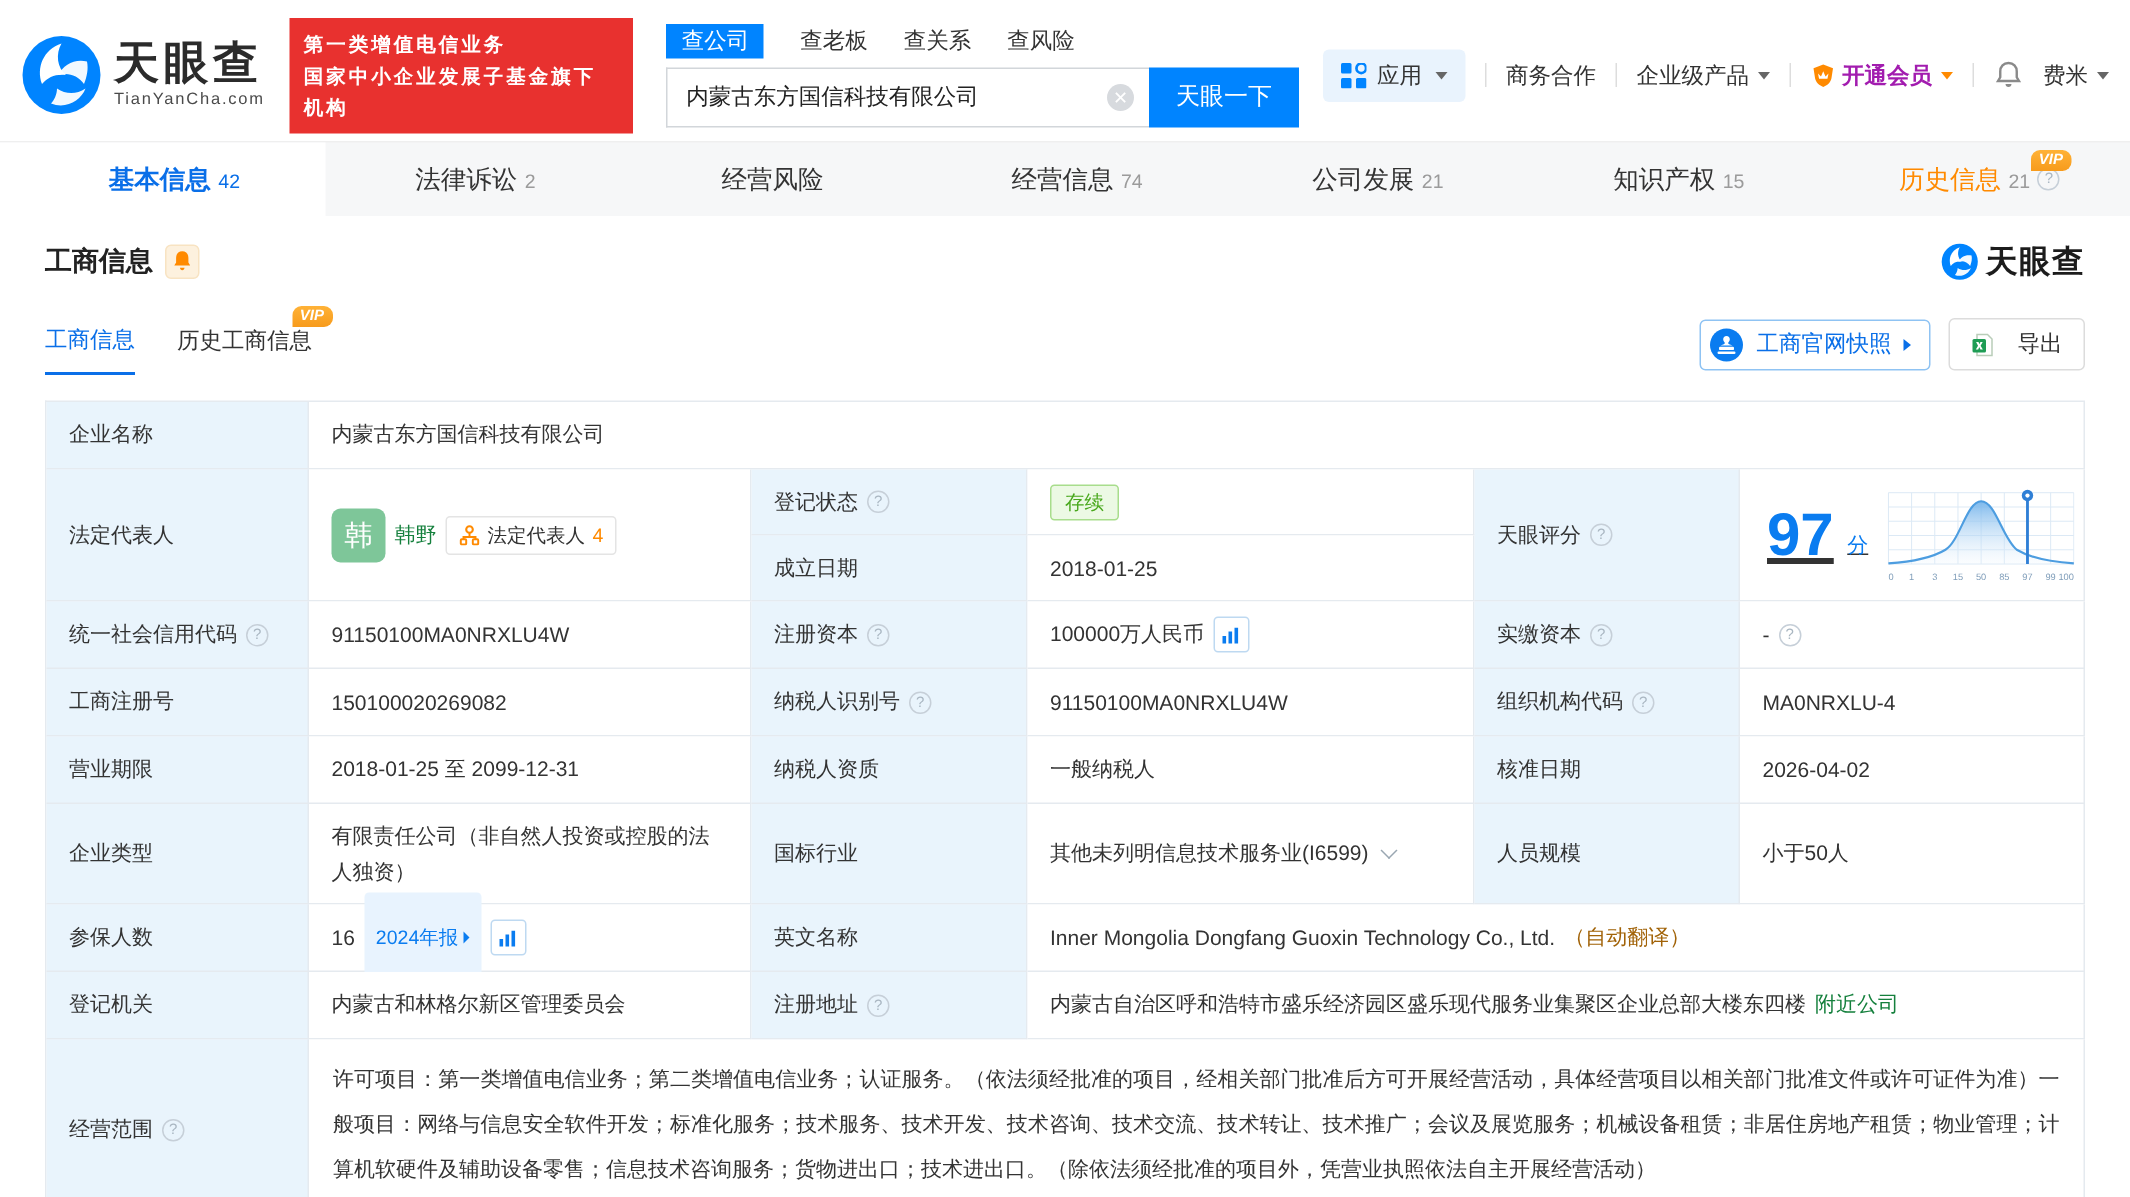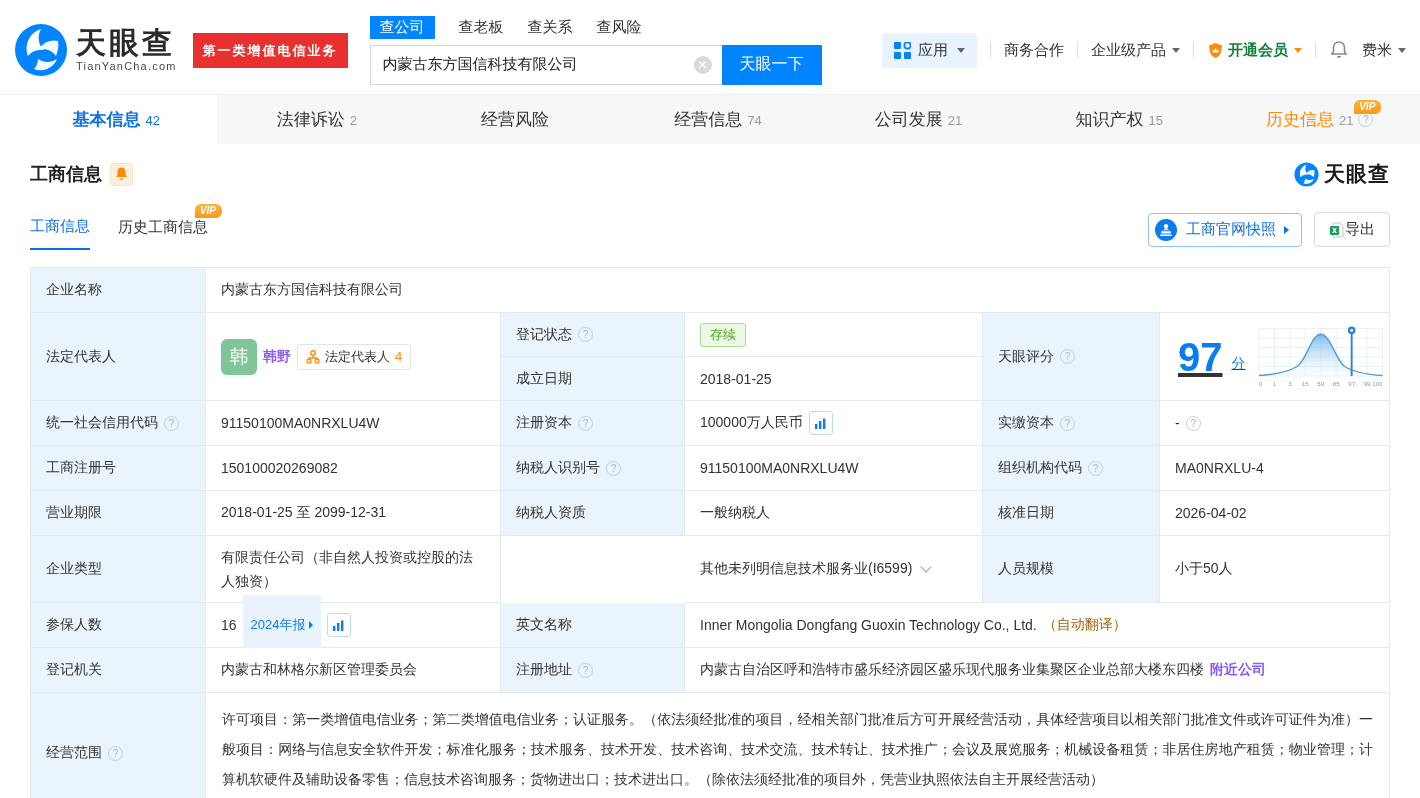--- a/index.html
+++ b/index.html
@@ -19,21 +19,21 @@
   .input-wrap { position:relative; flex:1; }
   .search-row input { width:100%; height:40px; border:1px solid #d2d6da; border-right:none; padding:0 34px 0 12px; font-size:15px; color:#222; outline:none; font-family:inherit; }
   .clear-ic { position:absolute; right:10px; top:11px; width:18px; height:18px; border-radius:50%; background:#d7dade; color:#fff; font-size:12px; line-height:18px; text-align:center; cursor:pointer; }
   .search-btn { width:100px; background:#0084ff; color:#fff; border:none; font-size:16px; cursor:pointer; font-family:inherit; }
   .topmenu { margin-left:auto; display:flex; align-items:center; gap:13px; font-size:15px; white-space:nowrap; }
   .apps-btn { background:#e9f3fd; border-radius:4px; padding:8px 12px; display:flex; align-items:center; gap:7px; cursor:pointer; }
   .caret { display:inline-block; width:0; height:0; border-left:4px solid transparent; border-right:4px solid transparent; border-top:5px solid #666; margin-left:2px; }
   .caret.or { border-top-color:#ff8a00; }
   .sep { width:1px; height:16px; background:#ddd; }
   .menu-item { cursor:pointer; display:flex; align-items:center; gap:4px; }
-  .vip-link { color:#15803d; font-weight:bold; }
+  .vip-link { color:#a21caf; font-weight:bold; }
   .bell-top { cursor:pointer; display:flex; align-items:center; }
 
   
   .main-tabs { display:flex; height:50px; background:#f6f7f8; border-top:1px solid #efefef; }
   .mtab { flex:1; display:flex; align-items:center; justify-content:center; gap:5px; font-size:17px; color:#333; cursor:pointer; position:relative; }
   .mtab .cnt { font-size:13px; color:#9b9b9b; margin-top:2px; }
   .mtab.active { background:#fff; color:#0a6fe8; font-weight:bold;padding-left:16px; }
   .mtab.active .cnt { color:#0a6fe8; font-weight:normal; }
   .mtab.viptab { color:#ff8a00; }
   .vip-badge { background:linear-gradient(180deg,#ffb237,#f79b1c); color:#fff; font-size:10px; font-weight:bold; font-style:italic; padding:1px 6px 2px 5px; border-radius:6px 6px 6px 0; position:absolute; }
@@ -48,30 +48,30 @@
   .watermark { margin-left:auto; display:flex; align-items:center; gap:5px; }
   .watermark span { font-size:21px; font-weight:bold; color:#1c1c1c; letter-spacing:1px; }
 
   .subtab-row { display:flex; align-items:center; margin-top:24px; }
   .subtab { font-size:15px; color:#333; cursor:pointer; margin-right:28px; position:relative; padding-bottom:12px; }
   .subtab.active { color:#0a6fe8; border-bottom:2px solid #0a6fe8; }
   .subtab .vip-badge { top:-14px; right:-14px; }
   .head-btns { margin-left:auto; display:flex; gap:12px; align-items:center; padding-bottom:8px; }
   .snap-btn { border:1px solid #8fc3f3; border-radius:4px; background:#fff; display:flex; align-items:center; gap:8px; padding:4px 12px 4px 5px; color:#0a6fe8; font-size:15px; cursor:pointer; }
   .snap-arrow { width:0; height:0; border-top:4px solid transparent; border-bottom:4px solid transparent; border-left:5px solid #0a6fe8; }
-  .export-btn { border:1px solid #dcdcdc; border-radius:4px; background:#fff; display:flex; align-items:center; gap:0; padding:7px 14px; font-size:15px; color:#333; cursor:pointer; }
+  .export-btn { border:1px solid #dcdcdc; border-radius:4px; background:#fff; display:flex; align-items:center; gap:15px; padding:7px 14px; font-size:15px; color:#333; cursor:pointer; }
 
   
   .info-table { margin-top:12px; display:grid;
     grid-template-columns:175px 295px 184px 298px 177px 1fr;
     grid-template-rows:45px 44px 44px 45px 45px 45px 67px 45px 45px 121px;
     border-top:1px solid #e5eaef; border-left:1px solid #e5eaef; font-size:14px; }
   .cell { border-right:1px solid #e5eaef; border-bottom:1px solid #e5eaef; padding:0 15px; display:flex; align-items:center; gap:6px; background:#fff; min-width:0; }
   .cell.lbl { background:#e9f4fc; color:#333; }
-  .link { color:#8b5cf6; cursor:pointer;font-weight:bold; }
+  .link { color:#15803d; cursor:pointer; }
   .gray { color:#a16207; }
   .avatar { width:36px; height:36px; border-radius:6px; background:#7ec699; color:#fff; font-size:19px; display:flex; align-items:center; justify-content:center; flex:none; }
   .rel-badge { border:1px solid #e4e4e4; border-radius:3px; padding:3px 8px; display:flex; align-items:center; gap:5px; font-size:13px; cursor:pointer; }
   .rel-badge .n { color:#ff8a00; }
   .tag-green { background:#ecf9e4; border:1px solid #a8dd8c; color:#49a81d; font-size:13px; padding:2px 9px; border-radius:3px; }
   .score-num { font-size:40px; font-weight:bold; color:#0a7cf0; line-height:1; }
   .score-unit { font-size:14px; color:#0a7cf0; margin:14px 6px 0 3px; }
   .report-badge { background:#e8f3fe; color:#0a7cf0; font-size:13px; padding:21px 8px; border-radius:3px; cursor:pointer; display:flex; align-items:center; gap:3px; }
   .rb-arrow { width:0; height:0; border-top:4px solid transparent; border-bottom:4px solid transparent; border-left:4px solid #0a7cf0; }
   .chart-ic-box { width:24px; height:24px; border:1px solid #bed9f1; border-radius:3px; display:flex; align-items:center; justify-content:center; cursor:pointer; flex:none; }
@@ -91,20 +91,21 @@
       <path d="M20 46 C30 50 40 44 43 36 C37 40 30 40 24 36 C24 40 22 44 20 46 Z" fill="#fff" opacity=".95"></path>
     </svg>
     <div class="logo-text">
       <div class="t1">天眼查</div>
       <div class="t2">TianYanCha.com</div>
     </div>
   </div>
 
   <div class="banner">
     <div>第一类增值电信业务</div>
+    <div>国家中小企业发展子基金旗下机构</div>
   </div>
 
   <div class="searchbox">
     <div class="search-tabs">
       <span class="stab active">查公司</span>
       <span class="stab">查老板</span>
       <span class="stab">查关系</span>
       <span class="stab">查风险</span>
     </div>
     <div class="search-row">
@@ -397,20 +398,23 @@
     <div class="cell" style="grid-area:6/6/7/7">
       <span>2026-04-02</span>
     </div>
 
     <div class="cell lbl" style="grid-area:7/1/8/2">
       <span>企业类型</span>
     </div>
     <div class="cell wrap2" style="grid-area:7/2/8/3">
       <span>有限责任公司（非自然人投资或控股的法人独资）</span>
     </div>
+    <div class="cell lbl" style="grid-area:7/3/8/4">
+      <span>国标行业</span>
+    </div>
     <div class="cell" style="grid-area:7/4/8/5">
       <span>其他未列明信息技术服务业(I6599)</span>
       <span class="chev"></span>
     </div>
     <div class="cell lbl" style="grid-area:7/5/8/6">
       <span>人员规模</span>
     </div>
     <div class="cell" style="grid-area:7/6/8/7">
       <span>小于50人</span>
     </div>

